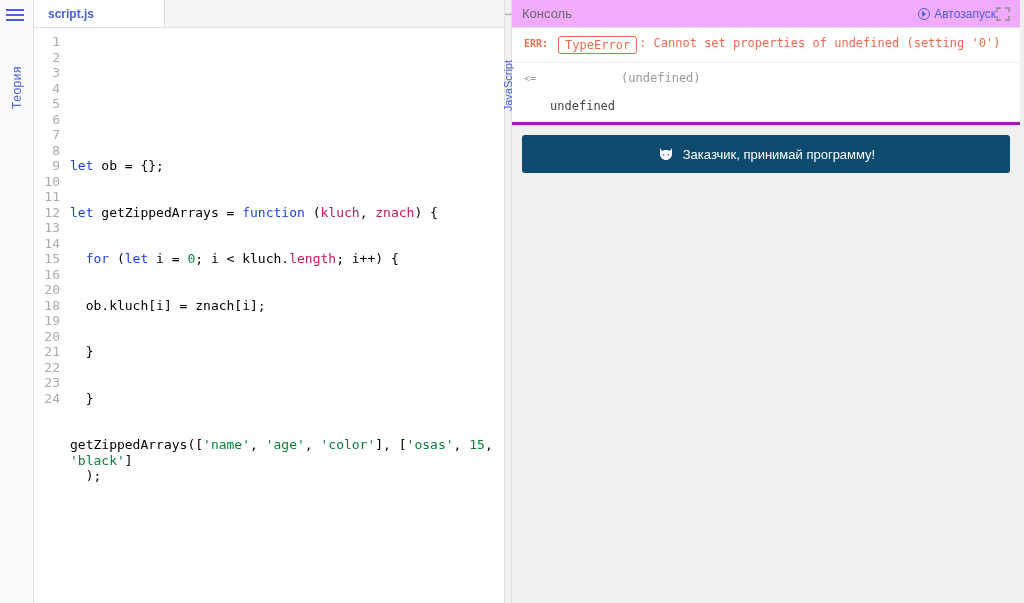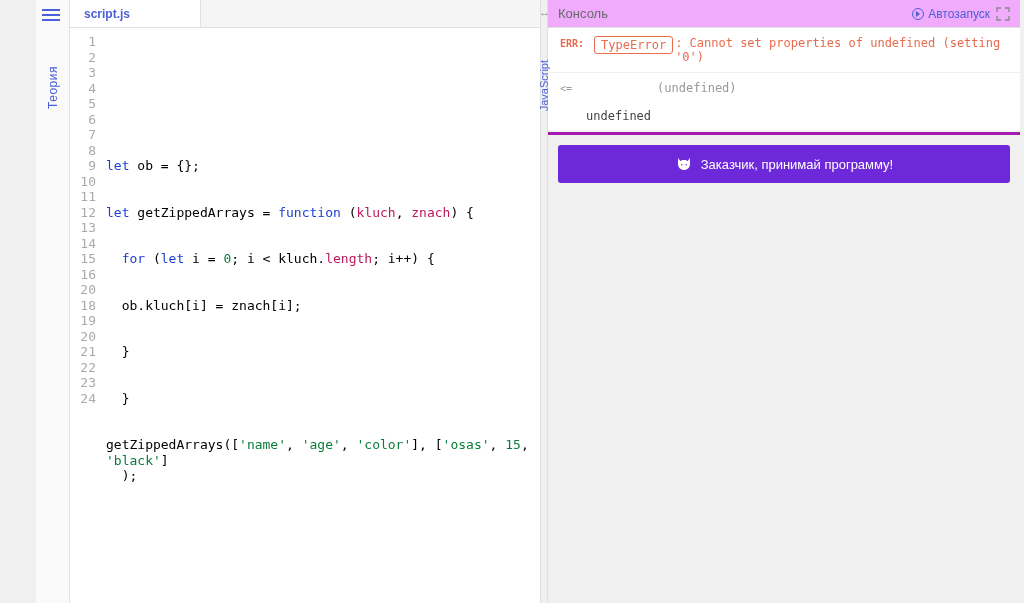--- a/index.html
+++ b/index.html
@@ -1,17 +1,17 @@
 <!DOCTYPE html>
 <html><head>
 <meta charset="utf-8">
 <style>
 * { margin: 0; padding: 0; box-sizing: border-box; }
 body { font-family: -apple-system, BlinkMacSystemFont, "Segoe UI", Arial, sans-serif; font-size: 13px; background: #f0f0f0; overflow: hidden; width: 1024px; height: 603px; }
-.app { display: flex; width: 1020px; height: 603px; padding-left: 36px; }
+.app { display: flex; width: 1020px; height: 603px; }
 .left-rail { width: 34px; background: #fafafa; border-right: 1px solid #e0e0e0; display: flex; flex-direction: column; align-items: center; padding-top: 4px; }
 .menu-icon { width: 22px; height: 22px; display: flex; flex-direction: column; justify-content: center; gap: 3px; cursor: pointer; }
 .menu-icon span { display: block; height: 2px; background: #4a5fd9; width: 18px; }
 .vertical-label { writing-mode: vertical-rl; transform: rotate(180deg); color: #4a5fd9; font-size: 12px; margin-top: 40px; letter-spacing: 0.5px; }
 .editor-pane { width: 470px; background: #fff; display: flex; flex-direction: column; }
 .tab-bar { height: 28px; background: #f5f5f5; border-bottom: 1px solid #e0e0e0; display: flex; align-items: center; }
 .tab { padding: 0 70px 0 14px; height: 100%; display: flex; align-items: center; background: #fff; border-right: 1px solid #e0e0e0; font-size: 12px; font-weight: 600; color: #4a5fd9; }
 .code-area { flex: 1; display: flex; overflow: hidden; font-family: "Consolas", "Monaco", monospace; font-size: 13px; line-height: 15.5px; }
 .gutter { width: 34px; text-align: right; padding-right: 8px; color: #aaa; background: #fff; user-select: none; padding-top: 6px; }
 .gutter div { height: 15.5px; }
@@ -20,34 +20,34 @@
 .kw { color: #1a3fd9; }
 .str { color: #0a7d3a; }
 .num { color: #0a7d3a; }
 .prop { color: #be185d; }
 .divider { width: 8px; background: #f0f0f0; display: flex; flex-direction: column; align-items: center; border-left: 1px solid #e0e0e0; border-right: 1px solid #e0e0e0; position: relative; }
 .resize-handle { position: absolute; top: 6px; left: -2px; width: 14px; font-size: 11px; color: #888; cursor: col-resize; }
 .vertical-lang { writing-mode: vertical-rl; transform: rotate(180deg); color: #4a5fd9; font-size: 11px; margin-top: 40px; position: absolute; top: 20px; }
 .right-pane { flex: 1; background: #f0f0f0; display: flex; flex-direction: column; }
 .right-header { height: 28px; background: #f0abfc; border-bottom: 1px solid #e0e0e0; display: flex; align-items: center; padding: 0 10px; justify-content: space-between; }
 .right-header-left { color: #6a6a6a; font-size: 13px; }
-.right-header-buttons { display: flex; align-items: flex-end; gap: 6px; }
+.right-header-buttons { display: flex; align-items: flex-end; gap: 0; }
 .autorun { color: #4a5fd9; font-size: 12px; display: flex; align-items: center; gap: 4px; cursor: pointer; }
 .autorun-icon { width: 12px; height: 12px; border: 1.5px solid #4a5fd9; border-radius: 50%; position: relative; }
 .autorun-icon::after { content: ""; position: absolute; left: 3px; top: 2px; border-left: 4px solid #4a5fd9; border-top: 3px solid transparent; border-bottom: 3px solid transparent; }
 .expand-icon { width: 14px; height: 14px; cursor: pointer; }
 .console { background: #fff; border-bottom: 3px solid #a21caf; }
 .console-row { display: flex; align-items: flex-start; padding: 8px 12px; border-bottom: 1px solid #f0f0f0; font-family: "Consolas", "Monaco", monospace; font-size: 12px; }
 .err-label { color: #e86b4f; font-size: 10px; margin-right: 10px; font-weight: 600; margin-top: 2px; }
 .err-badge { border: 1px solid #e86b4f; color: #e86b4f; padding: 1px 6px; border-radius: 3px; font-size: 12px; }
 .err-msg { color: #e86b4f; margin-left: 2px; }
 .log-prefix { color: #999; font-size: 10px; margin-right: 14px; margin-top: 2px; }
 .log-val { color: #444; margin-top: 28px; }
 .log-type { color: #999; margin-left: 6px; }
-.accept-btn { margin: 10px 10px; background: #6d28d9; color: #fff; padding: 10px; text-align: center; border-radius: 3px; font-size: 13px; display: flex; align-items: center; justify-content: center; gap: 8px; cursor: pointer; }
+.accept-btn { margin: 10px 10px; background: #0c4a6e; color: #fff; padding: 10px; text-align: center; border-radius: 3px; font-size: 13px; display: flex; align-items: center; justify-content: center; gap: 8px; cursor: pointer; }
 .cat-icon { width: 18px; height: 18px; }
 </style>
 </head>
 <body>
 
 <div class="app">
   <div class="left-rail">
     <div class="menu-icon">
       <span></span>
         <span></span>

